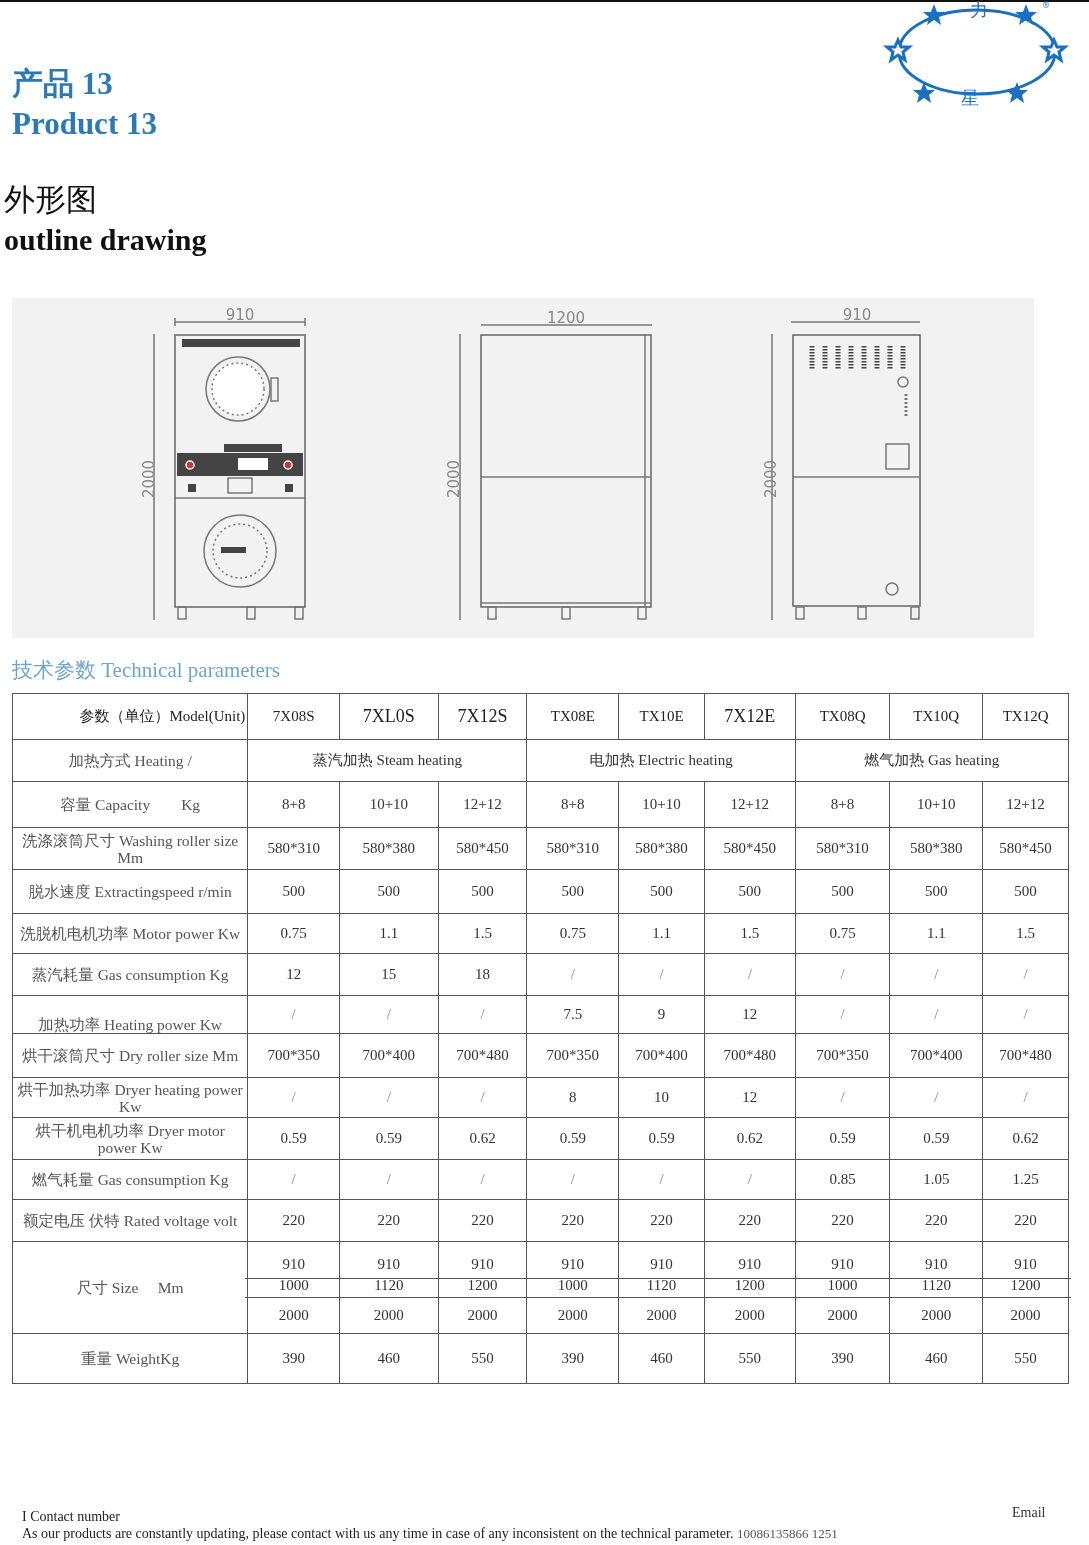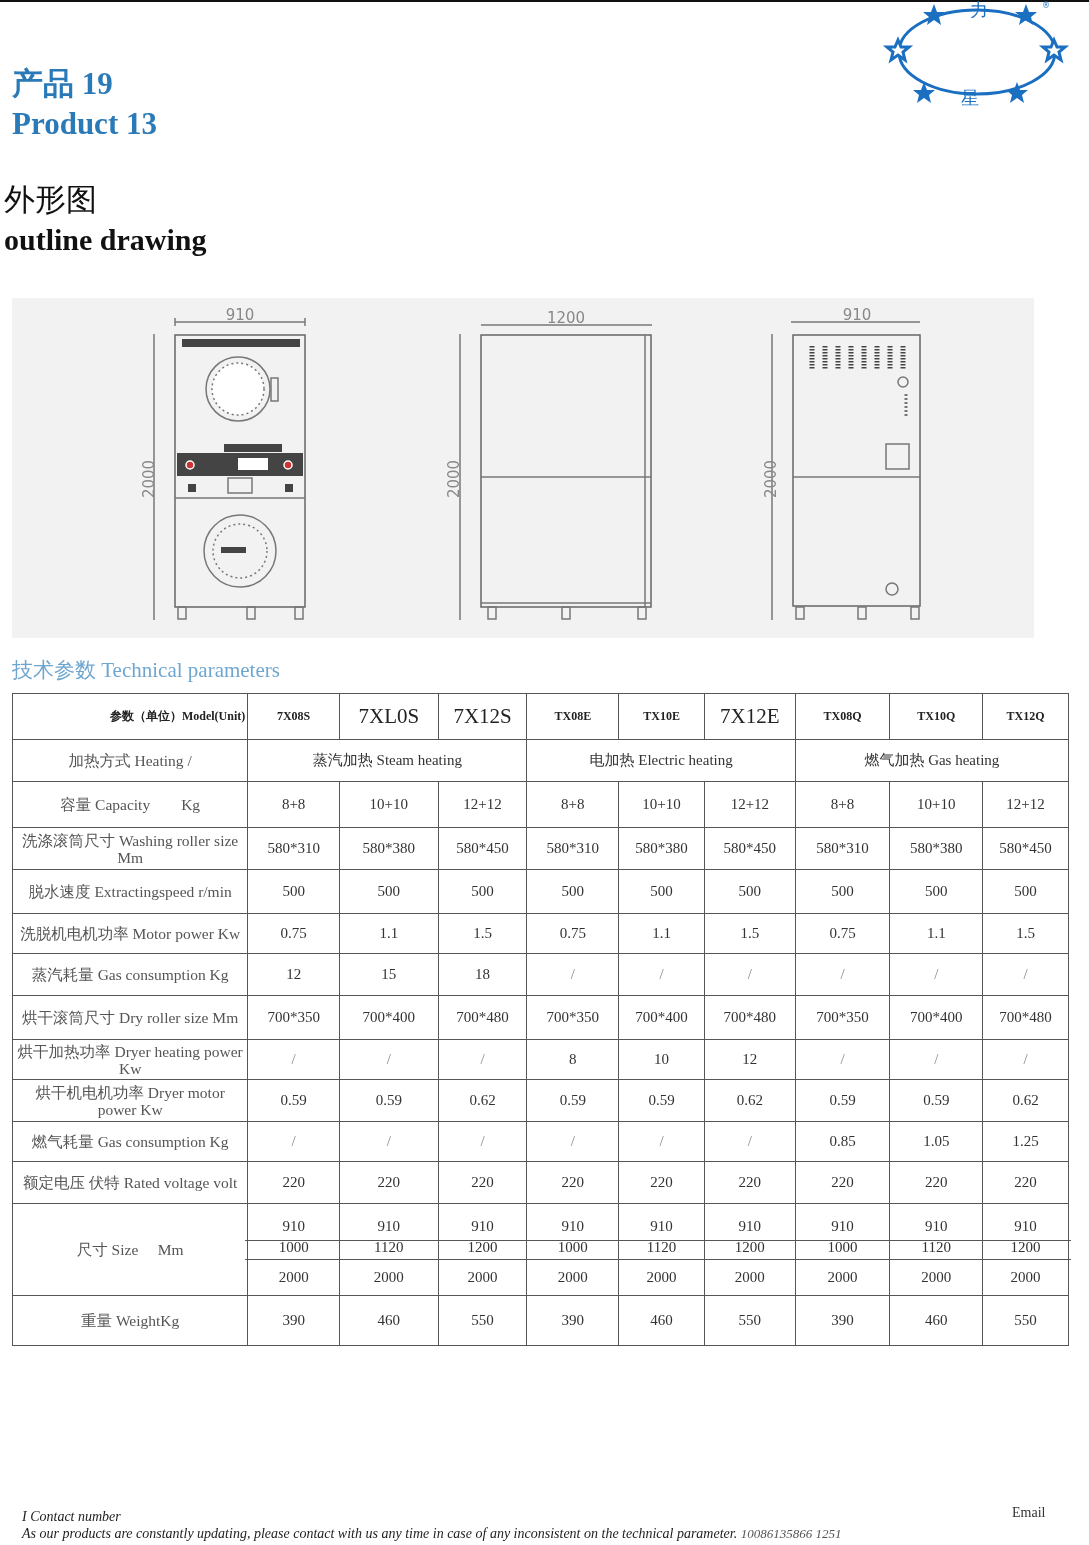--- a/index.html
+++ b/index.html
@@ -8,26 +8,26 @@
   .logo { position:absolute; left:882px; top:0; width:190px; height:108px; }
   .prod-title { position:absolute; left:12px; top:64px; color:#2a7ab8; font-weight:bold; font-size:31px; line-height:40px; }
   .drawing-title { position:absolute; left:4px; width:1089px; top:180px; text-align:left; }
   .drawing-title .cn { font-size:31px; line-height:40px; color:#111; }
   .drawing-title .en { font-size:30px; font-weight:bold; line-height:40px; color:#111; }
   .drawing-panel { position:absolute; left:12px; top:298px; width:1022px; height:340px; background:#f2f2f2; }
   .tech-heading { position:absolute; left:12px; top:656px; font-size:21px; color:#6fa6cf; }
   table.spec { position:absolute; left:12px; top:693px; width:1057px; border-collapse:collapse; font-size:15px; color:#333; }
   table.spec td { border:1.5px solid #555; text-align:center; padding:0 2px; vertical-align:middle; }
   table.spec td.lbl { width:231px; color:#555; font-size:15.5px; line-height:17px; }
-  table.spec td.hdr { font-weight:bold; font-size:12px; color:#222; }
-  table.spec td.hdr.big { font-weight:normal; font-size:21px; }
+  table.spec td.hdr { font-weight:normal; font-size:15px; color:#222; }
+  table.spec td.hdr.big { font-weight:normal; font-size:18px; }
   table.spec td.slash { color:#888; }
   .size-sub { display:block; border-bottom:1.5px solid #555; margin:0 -3px; }
   .size-sub:last-child { border-bottom:none; }
-  .footer { position:absolute; left:22px; top:1508px; font-size:14px; line-height:17px; color:#222;font-style:italic; }
+  .footer { position:absolute; left:22px; top:1508px; font-size:14px; line-height:17px; color:#222; }
   .footer .tiny { font-size:13px; color:#555; }
   .email { position:absolute; left:1012px; top:1504px; font-size:14px; line-height:17px; color:#333; }
   .email .tiny { font-size:7px; color:#666; display:block; line-height:10px;margin-top:28px; }
 </style>
 </head>
 <body>
 
 <div class="topline"></div>
 
 <svg class="logo" viewBox="0 0 190 108">
@@ -41,21 +41,21 @@
   <g fill="#fff" stroke="#1a6fc0" stroke-width="3">
     <polygon points="16,40 19,47 27,47 21,52 23,60 16,55 9,60 11,52 5,47 13,47"></polygon>
     <polygon points="172,40 175,47 183,47 177,52 179,60 172,55 165,60 167,52 161,47 169,47"></polygon>
   </g>
   <text x="97" y="16" font-size="18" fill="#1a6fc0" text-anchor="middle" font-family="DejaVu Sans, sans-serif">力</text>
   <text x="88" y="104" font-size="18" fill="#1a6fc0" text-anchor="middle" font-family="DejaVu Sans, sans-serif">星</text>
   <text x="160" y="8" font-size="8" fill="#1a6fc0" font-family="DejaVu Sans, sans-serif">®</text>
 </svg>
 
 <div class="prod-title">
-  <div>产品 19</div>
+  <div>产品 13</div>
   <div>Product 13</div>
 </div>
 
 <div class="drawing-title">
   <div class="cn">外形图</div>
   <div class="en">outline drawing</div>
 </div>
 
 <div class="drawing-panel">
   <svg width="1022" height="340" viewBox="0 0 1022 340" style="position:absolute;left:0;top:0;">
@@ -222,20 +222,32 @@
       <td>12</td>
         <td>15</td>
         <td>18</td>
         <td class="slash">/</td>
         <td class="slash">/</td>
         <td class="slash">/</td>
         <td class="slash">/</td>
         <td class="slash">/</td>
         <td class="slash">/</td>
     </tr>
+    <tr style="height:38px">
+      <td class="lbl" style="vertical-align:bottom">加热功率 Heating power Kw</td>
+      <td class="slash">/</td>
+        <td class="slash">/</td>
+        <td class="slash">/</td>
+        <td>7.5</td>
+        <td>9</td>
+        <td>12</td>
+        <td class="slash">/</td>
+        <td class="slash">/</td>
+        <td class="slash">/</td>
+    </tr>
     <tr style="height:44px">
       <td class="lbl">烘干滚筒尺寸 Dry roller size Mm</td>
       <td>700*350</td>
         <td>700*400</td>
         <td>700*480</td>
         <td>700*350</td>
         <td>700*400</td>
         <td>700*480</td>
         <td>700*350</td>
         <td>700*400</td>

